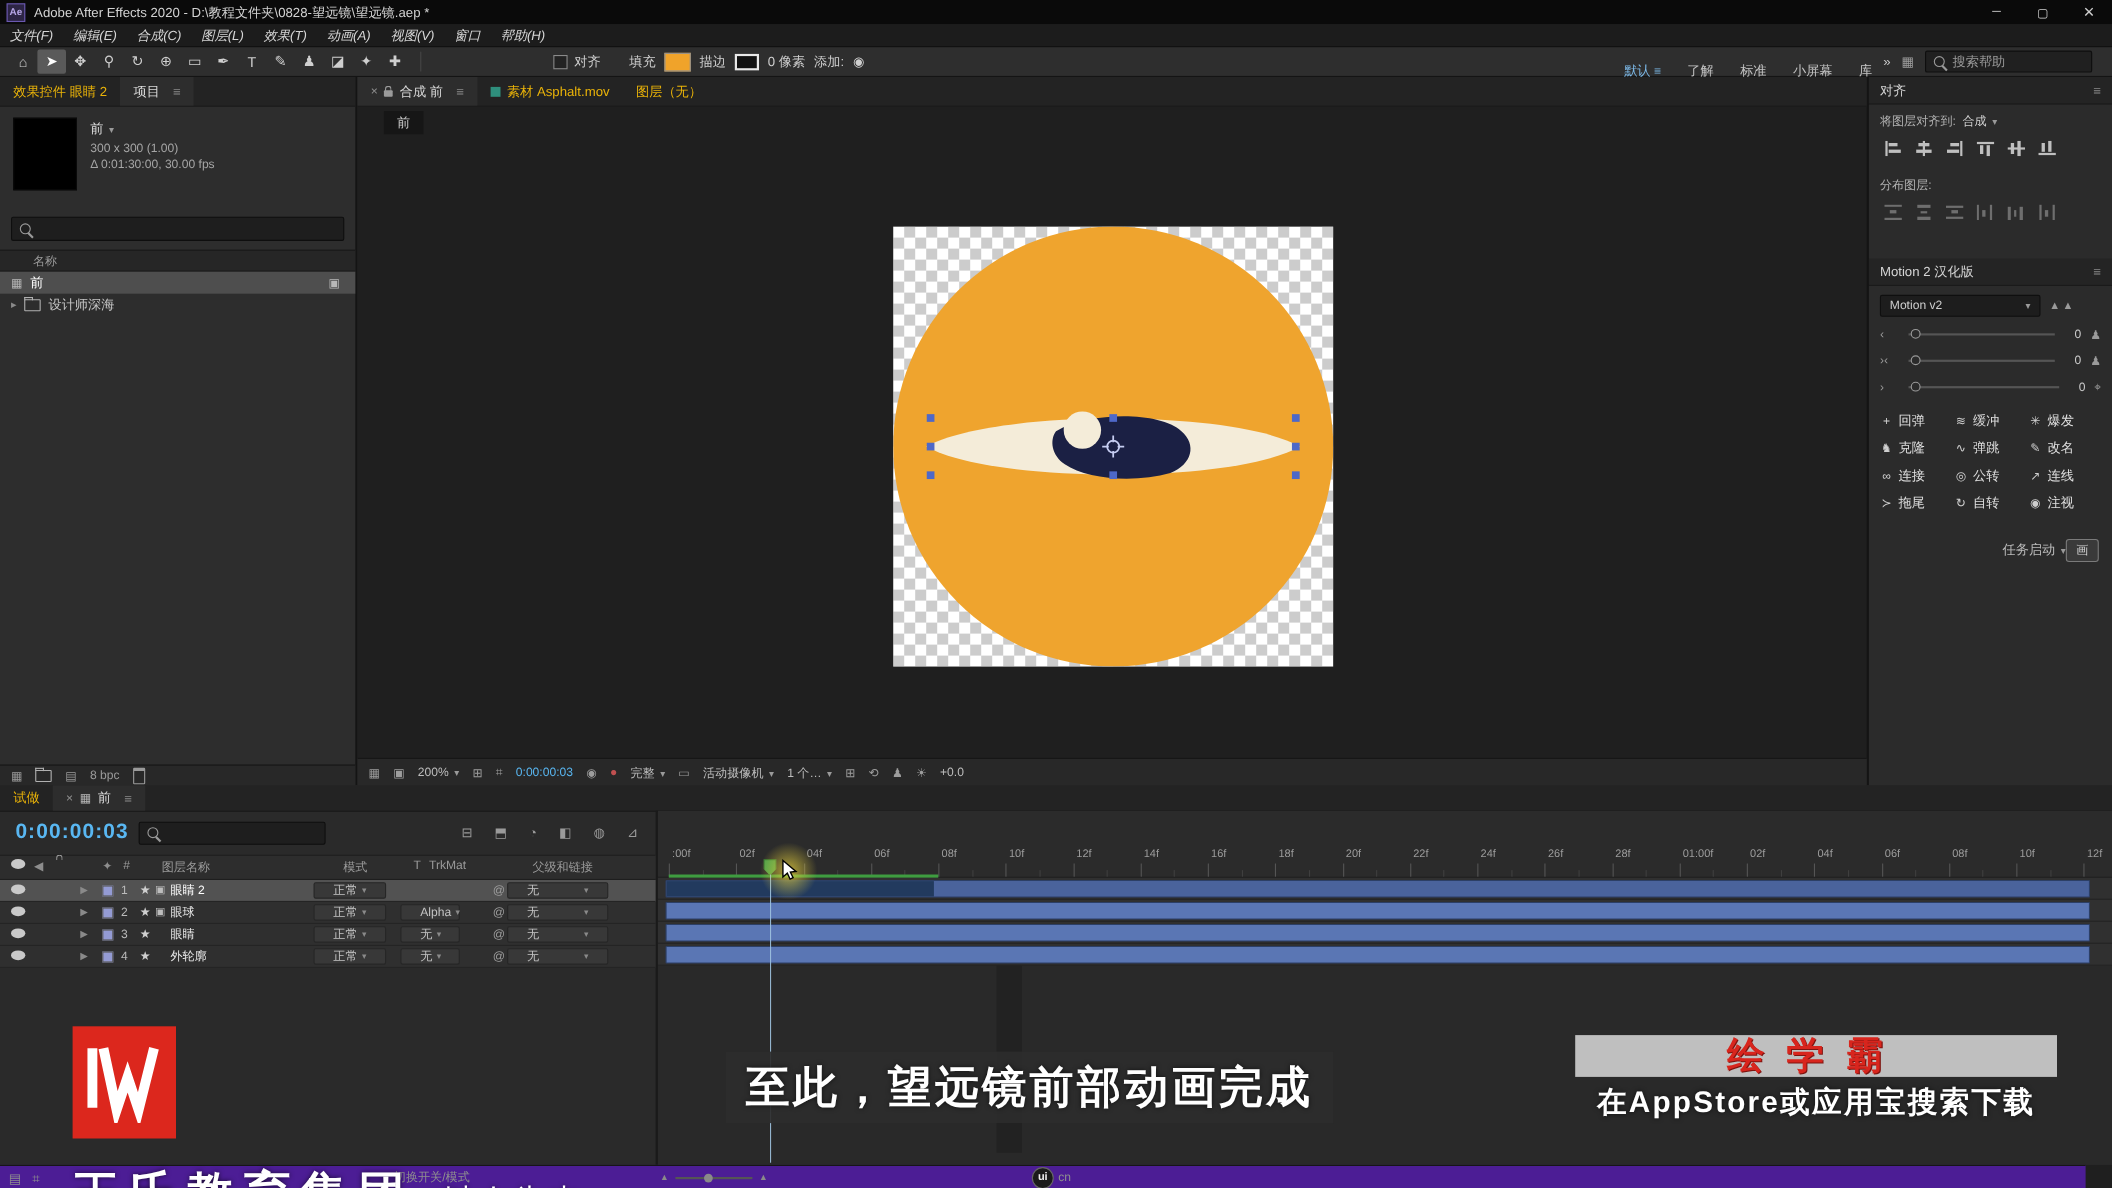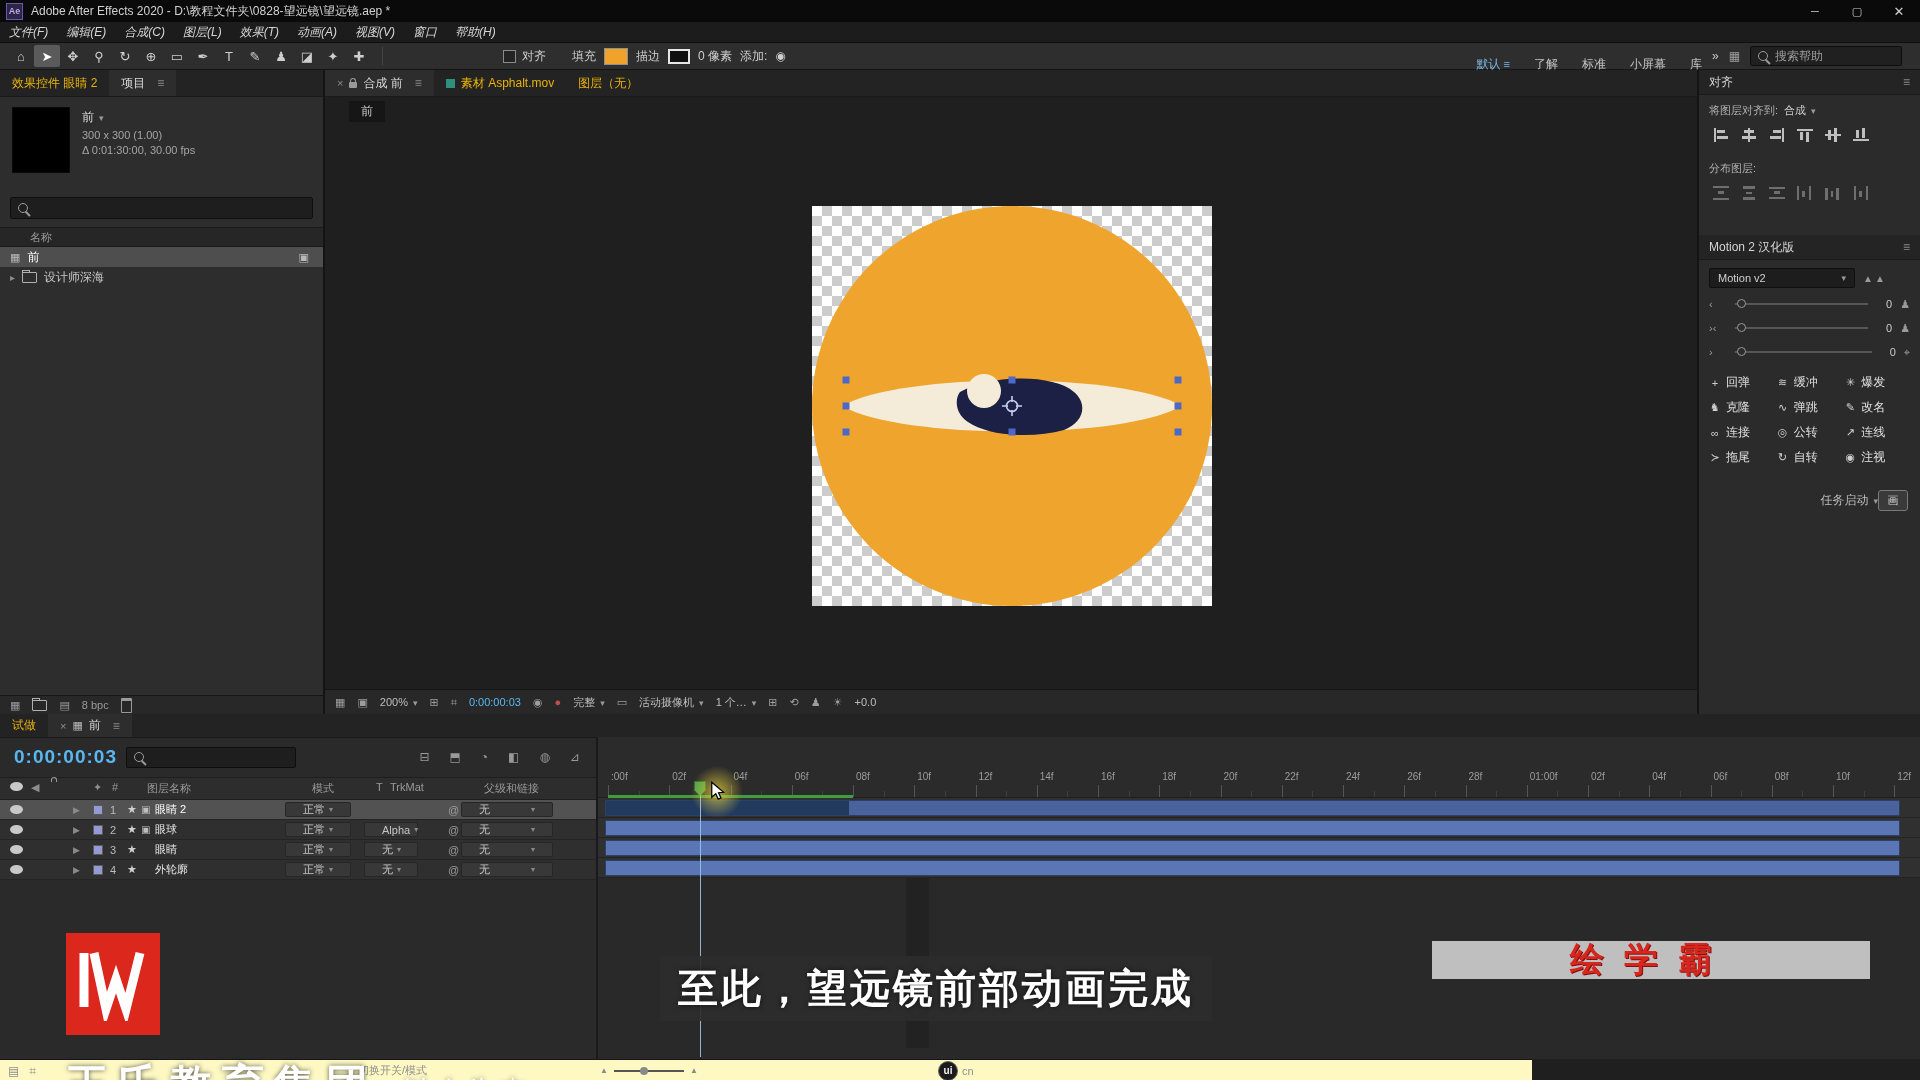--- a/index.html
+++ b/index.html
@@ -139,21 +139,21 @@
   .work-area{position:absolute;left:10px;top:58px;width:245px;height:3px;background:#3f9c40;}
   .playhead{position:absolute;left:96px;top:44px;width:12px;height:15px;background:#4da04b;border:1px solid #2f6b2e;clip-path:polygon(0 0,100% 0,100% 58%,50% 100%,0 58%);box-sizing:border-box;}
   .cti-line{position:absolute;left:102px;top:58px;width:1px;height:262px;background:#9fc3e0;opacity:.9;}
   .tl-empty{position:absolute;left:0;top:141px;right:0;bottom:0;background:#292929;}
   .col-shadow{position:absolute;left:308px;top:141px;width:23px;height:170px;background:#222222;}
   .glow{position:absolute;left:92px;top:28px;width:54px;height:54px;border-radius:50%;
     background:radial-gradient(circle,rgba(232,210,60,.75),rgba(232,210,60,0) 68%);}
   .cursor{position:absolute;left:110px;top:44px;}
 
   
-  #statusbar{position:absolute;left:0;top:1059px;width:1532px;height:21px;background:#fef9c3;border-top:1px solid #161616;}
+  #statusbar{position:absolute;left:0;top:1059px;width:1896px;height:21px;background:#4c1d95;border-top:1px solid #161616;}
   #statusbar > *{position:absolute;top:0;height:21px;display:flex;align-items:center;}
   .sb-text{color:#8f8f8f;font-size:11px;}
   .zoomer{gap:6px;color:#8a8a8a;font-size:8px;}
   .z-line{width:70px;height:2px;background:#555;position:relative;}
   .z-knob{position:absolute;left:26px;top:-3px;width:8px;height:8px;background:#8a8a8a;border-radius:50%;}
   .ui-badge{width:18px;height:18px;border-radius:50%;background:#1b1b1b;border:1px solid #666;color:#f0f0f0;font-size:10px;font-weight:bold;display:flex;align-items:center;justify-content:center;}
 
   
   .ovl{position:absolute;z-index:50;text-shadow:0 0 5px rgba(0,0,0,.65);}
   #brand{left:66px;top:933px;display:flex;gap:22px;align-items:flex-start;flex-direction:column;}
@@ -760,15 +760,16 @@
         <span class="brand-company">王氏教育集团</span>
         <span class="brand-slogan">以人为本</span>
       </div>
     </div>
   </div>
 
   <div id="subtitle" class="ovl">至此，望远镜前部动画完成</div>
 
   <div id="promo" class="ovl">
     <div class="promo-badge">绘学霸</div>
+    <div class="promo-2">在AppStore或应用宝搜索下载</div>
   </div>
 
 </div>
 
 </body></html>

